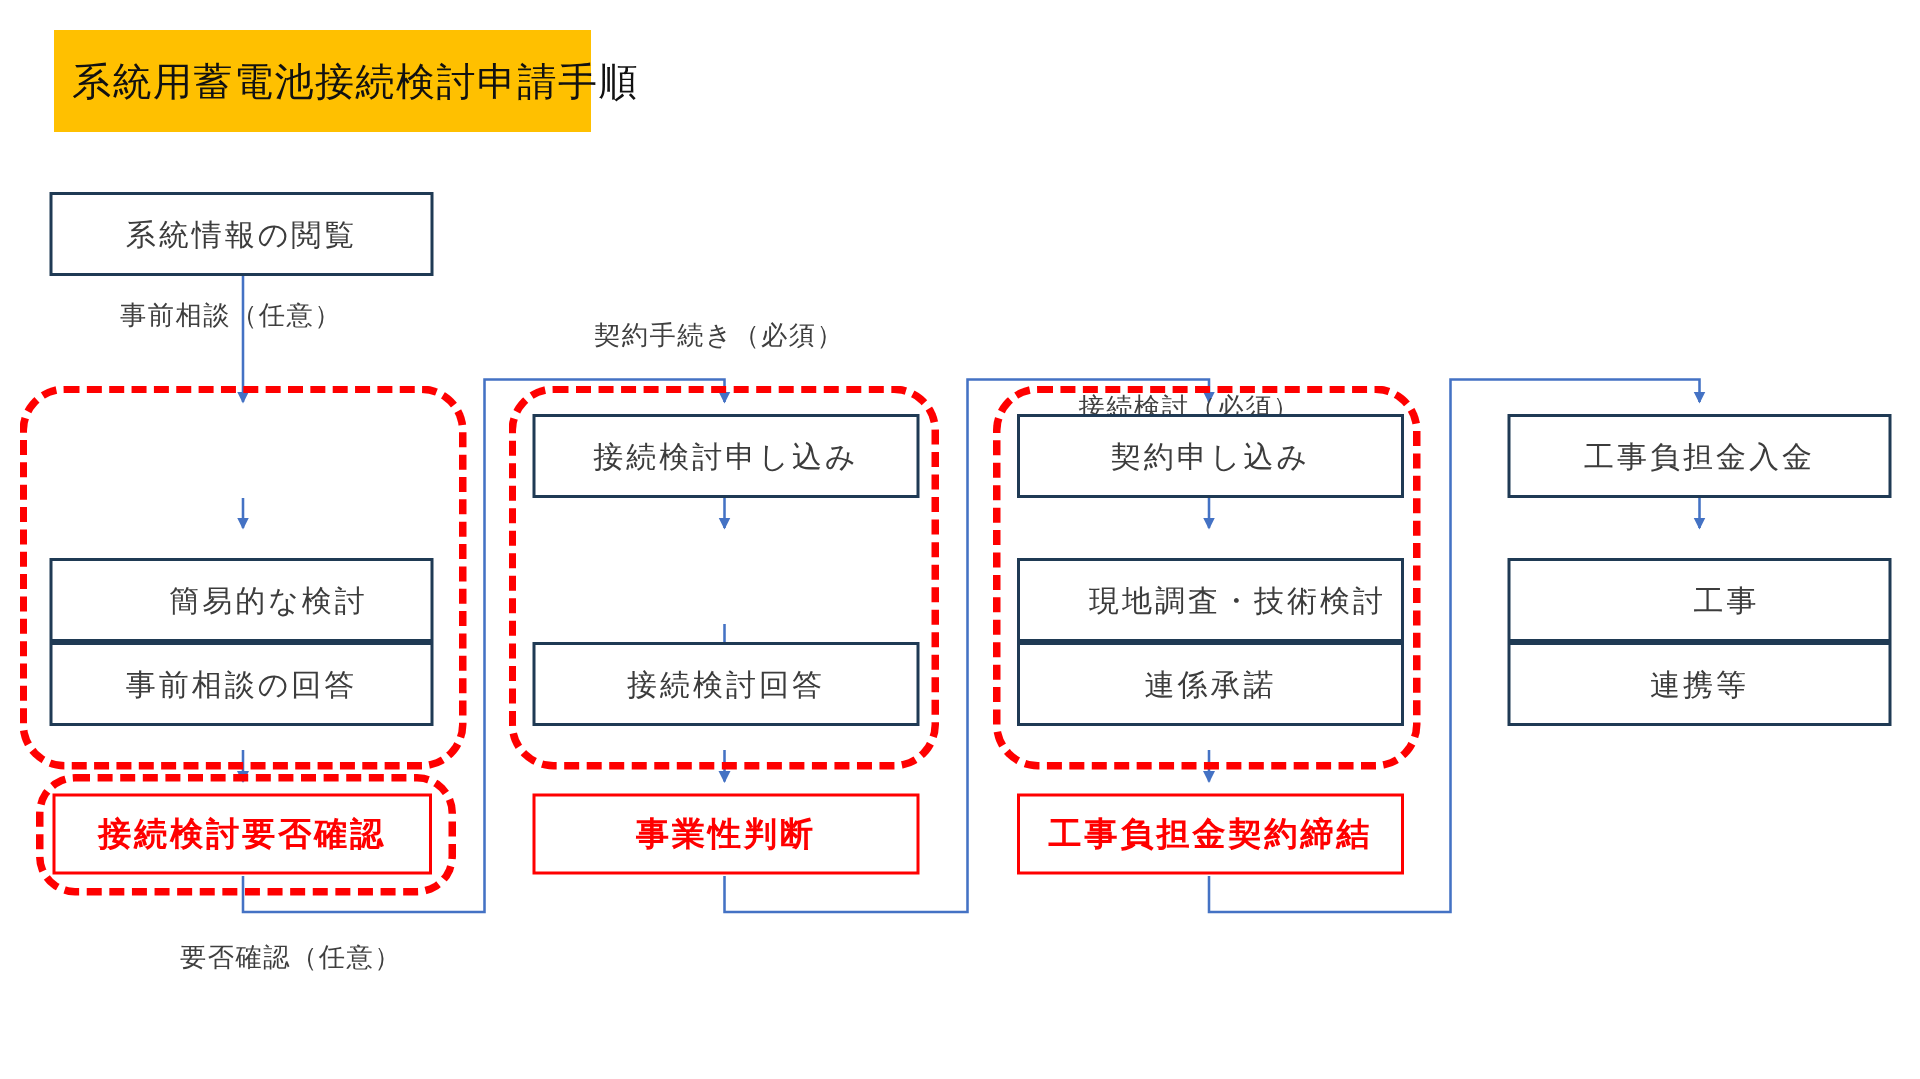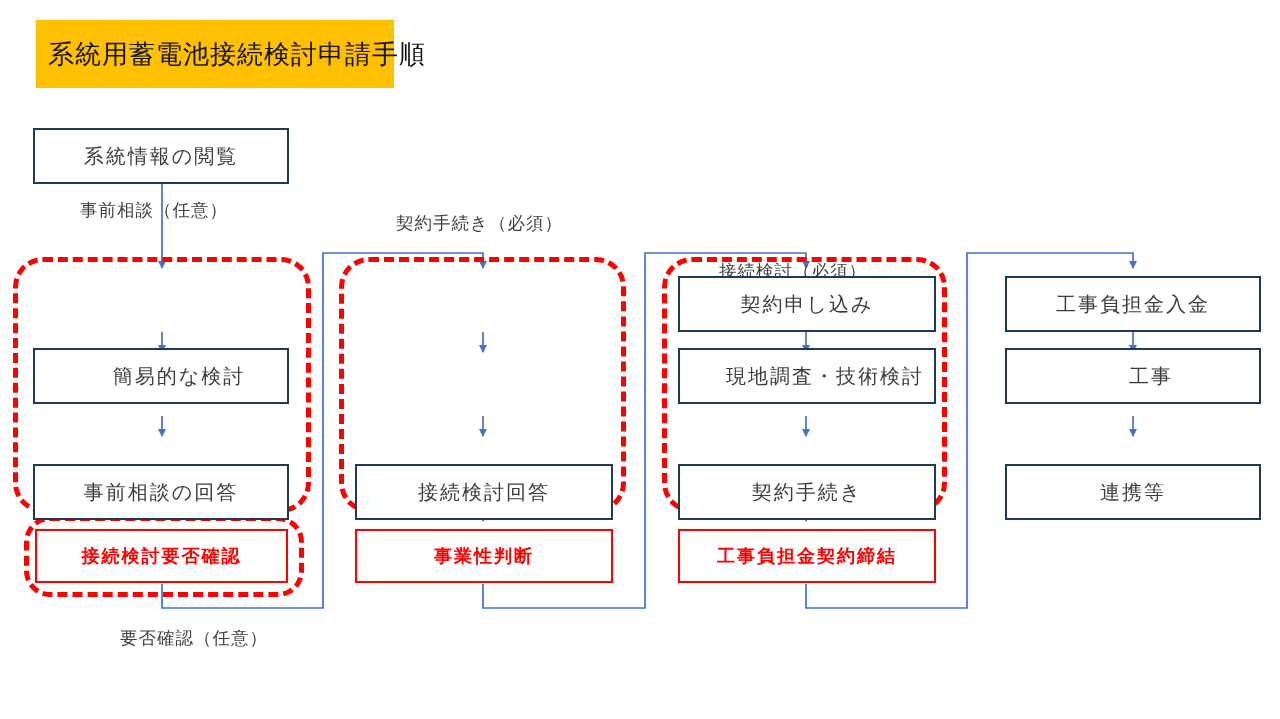--- a/index.html
+++ b/index.html
@@ -16,41 +16,41 @@
   .step-box{
     position:absolute;height:56px;box-sizing:border-box;
     background:#ffffff;border:2px solid #1f3a54;
     display:flex;align-items:center;justify-content:center;
     font-size:20px;letter-spacing:2px;color:#3c3c3c;white-space:nowrap;
   }
   .result-box{
     position:absolute;height:54px;box-sizing:border-box;
     background:#ffffff;border:2px solid #ff0000;
     display:flex;align-items:center;justify-content:center;
-    font-size:18px;letter-spacing:2px;color:#ff0000;font-weight:bold;white-space:nowrap;
+    font-size:22px;letter-spacing:2px;color:#ff0000;font-weight:bold;white-space:nowrap;
   }
   .dash-group{
     position:absolute;box-sizing:border-box;
     border:5px dashed #fe0000;border-radius:30px;
     background:transparent;
   }
   .phase-label{
     position:absolute;font-size:17.5px;color:#3f3f3f;letter-spacing:1px;white-space:nowrap;
   }
   svg.connectors{position:absolute;left:0;top:0;}
 
   
   .c1{left:33px;width:256px;}
   .c2{left:355px;width:258px;}
   .c3{left:678px;width:258px;}
   .c4{left:1005px;width:256px;}
   .r0{top:128px;}
   .r1{top:276px;}
-  .r2{top:348px;padding-left:36px;}
-  .r3{top:464px;}
+  .r2{top:372px;padding-left:36px;}
+  .r3{top:428px;}
   .r4{top:529px;}
 </style>
 </head>
 <body>
 
 <div id="stage">
 
   <svg class="connectors" width="1280" height="719" viewBox="0 0 1280 719">
     <defs>
       <marker id="ah" markerWidth="9" markerHeight="9" refX="7" refY="4" orient="auto" markerUnits="userSpaceOnUse">
@@ -93,25 +93,26 @@
 
   <div class="phase-label" style="left:80px;top:198px;">事前相談（任意）</div>
   <div class="phase-label" style="left:396px;top:211px;">契約手続き（必須）</div>
   <div class="phase-label" style="left:719px;top:211px;margin-top:48px;">接続検討（必須）</div>
   <div class="phase-label" style="left:93px;top:626px;margin-left:27px;">要否確認（任意）</div>
 
   <div class="step-box c1 r2">簡易的な検討</div>
   <div class="step-box c1 r3">事前相談の回答</div>
   <div class="result-box" style="left:35px;top:529px;width:253px;">接続検討要否確認</div>
 
+  <div class="step-box c2 r1">接続検討申し込み</div>
   <div class="step-box c2 r3">接続検討回答</div>
   <div class="result-box c2 r4">事業性判断</div>
 
   <div class="step-box c3 r1">契約申し込み</div>
   <div class="step-box c3 r2">現地調査・技術検討</div>
-  <div class="step-box c3 r3">契約手続き</div>
+  <div class="step-box c3 r3">連係承諾</div>
   <div class="result-box c3 r4">工事負担金契約締結</div>
 
   <div class="step-box c4 r1">工事負担金入金</div>
   <div class="step-box c4 r2">工事</div>
   <div class="step-box c4 r3">連携等</div>
 
 </div>
 
 </body></html>

